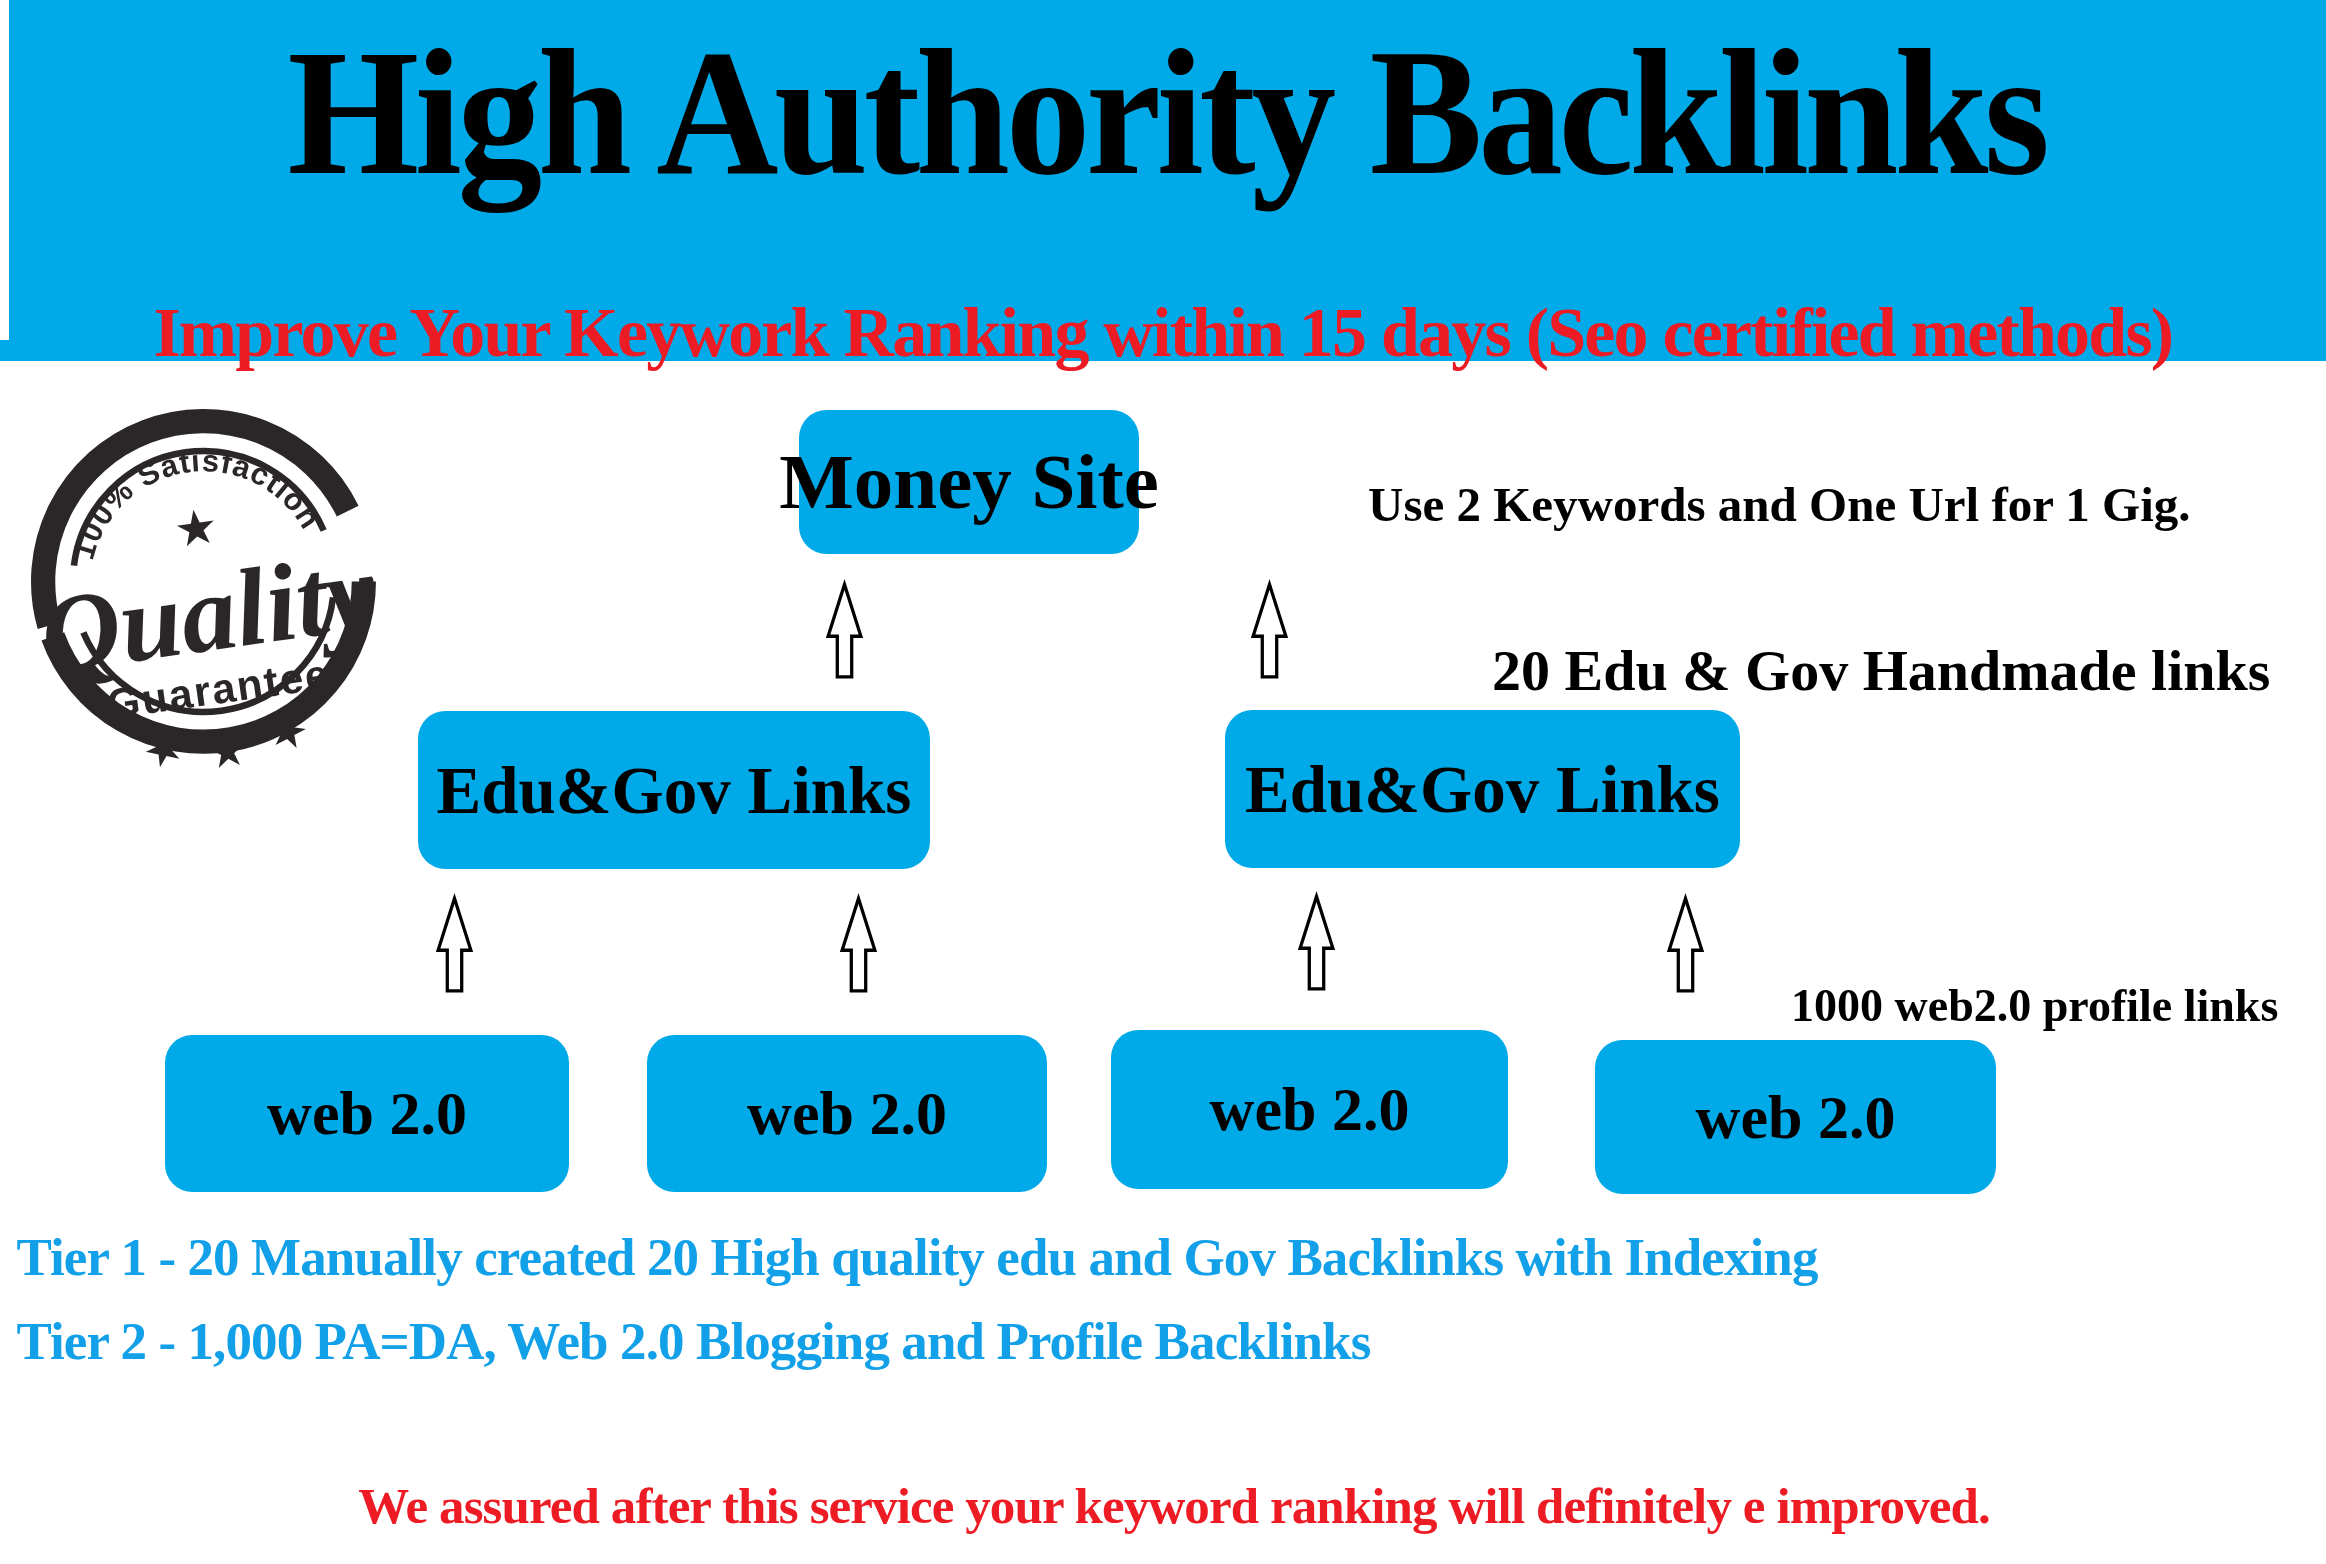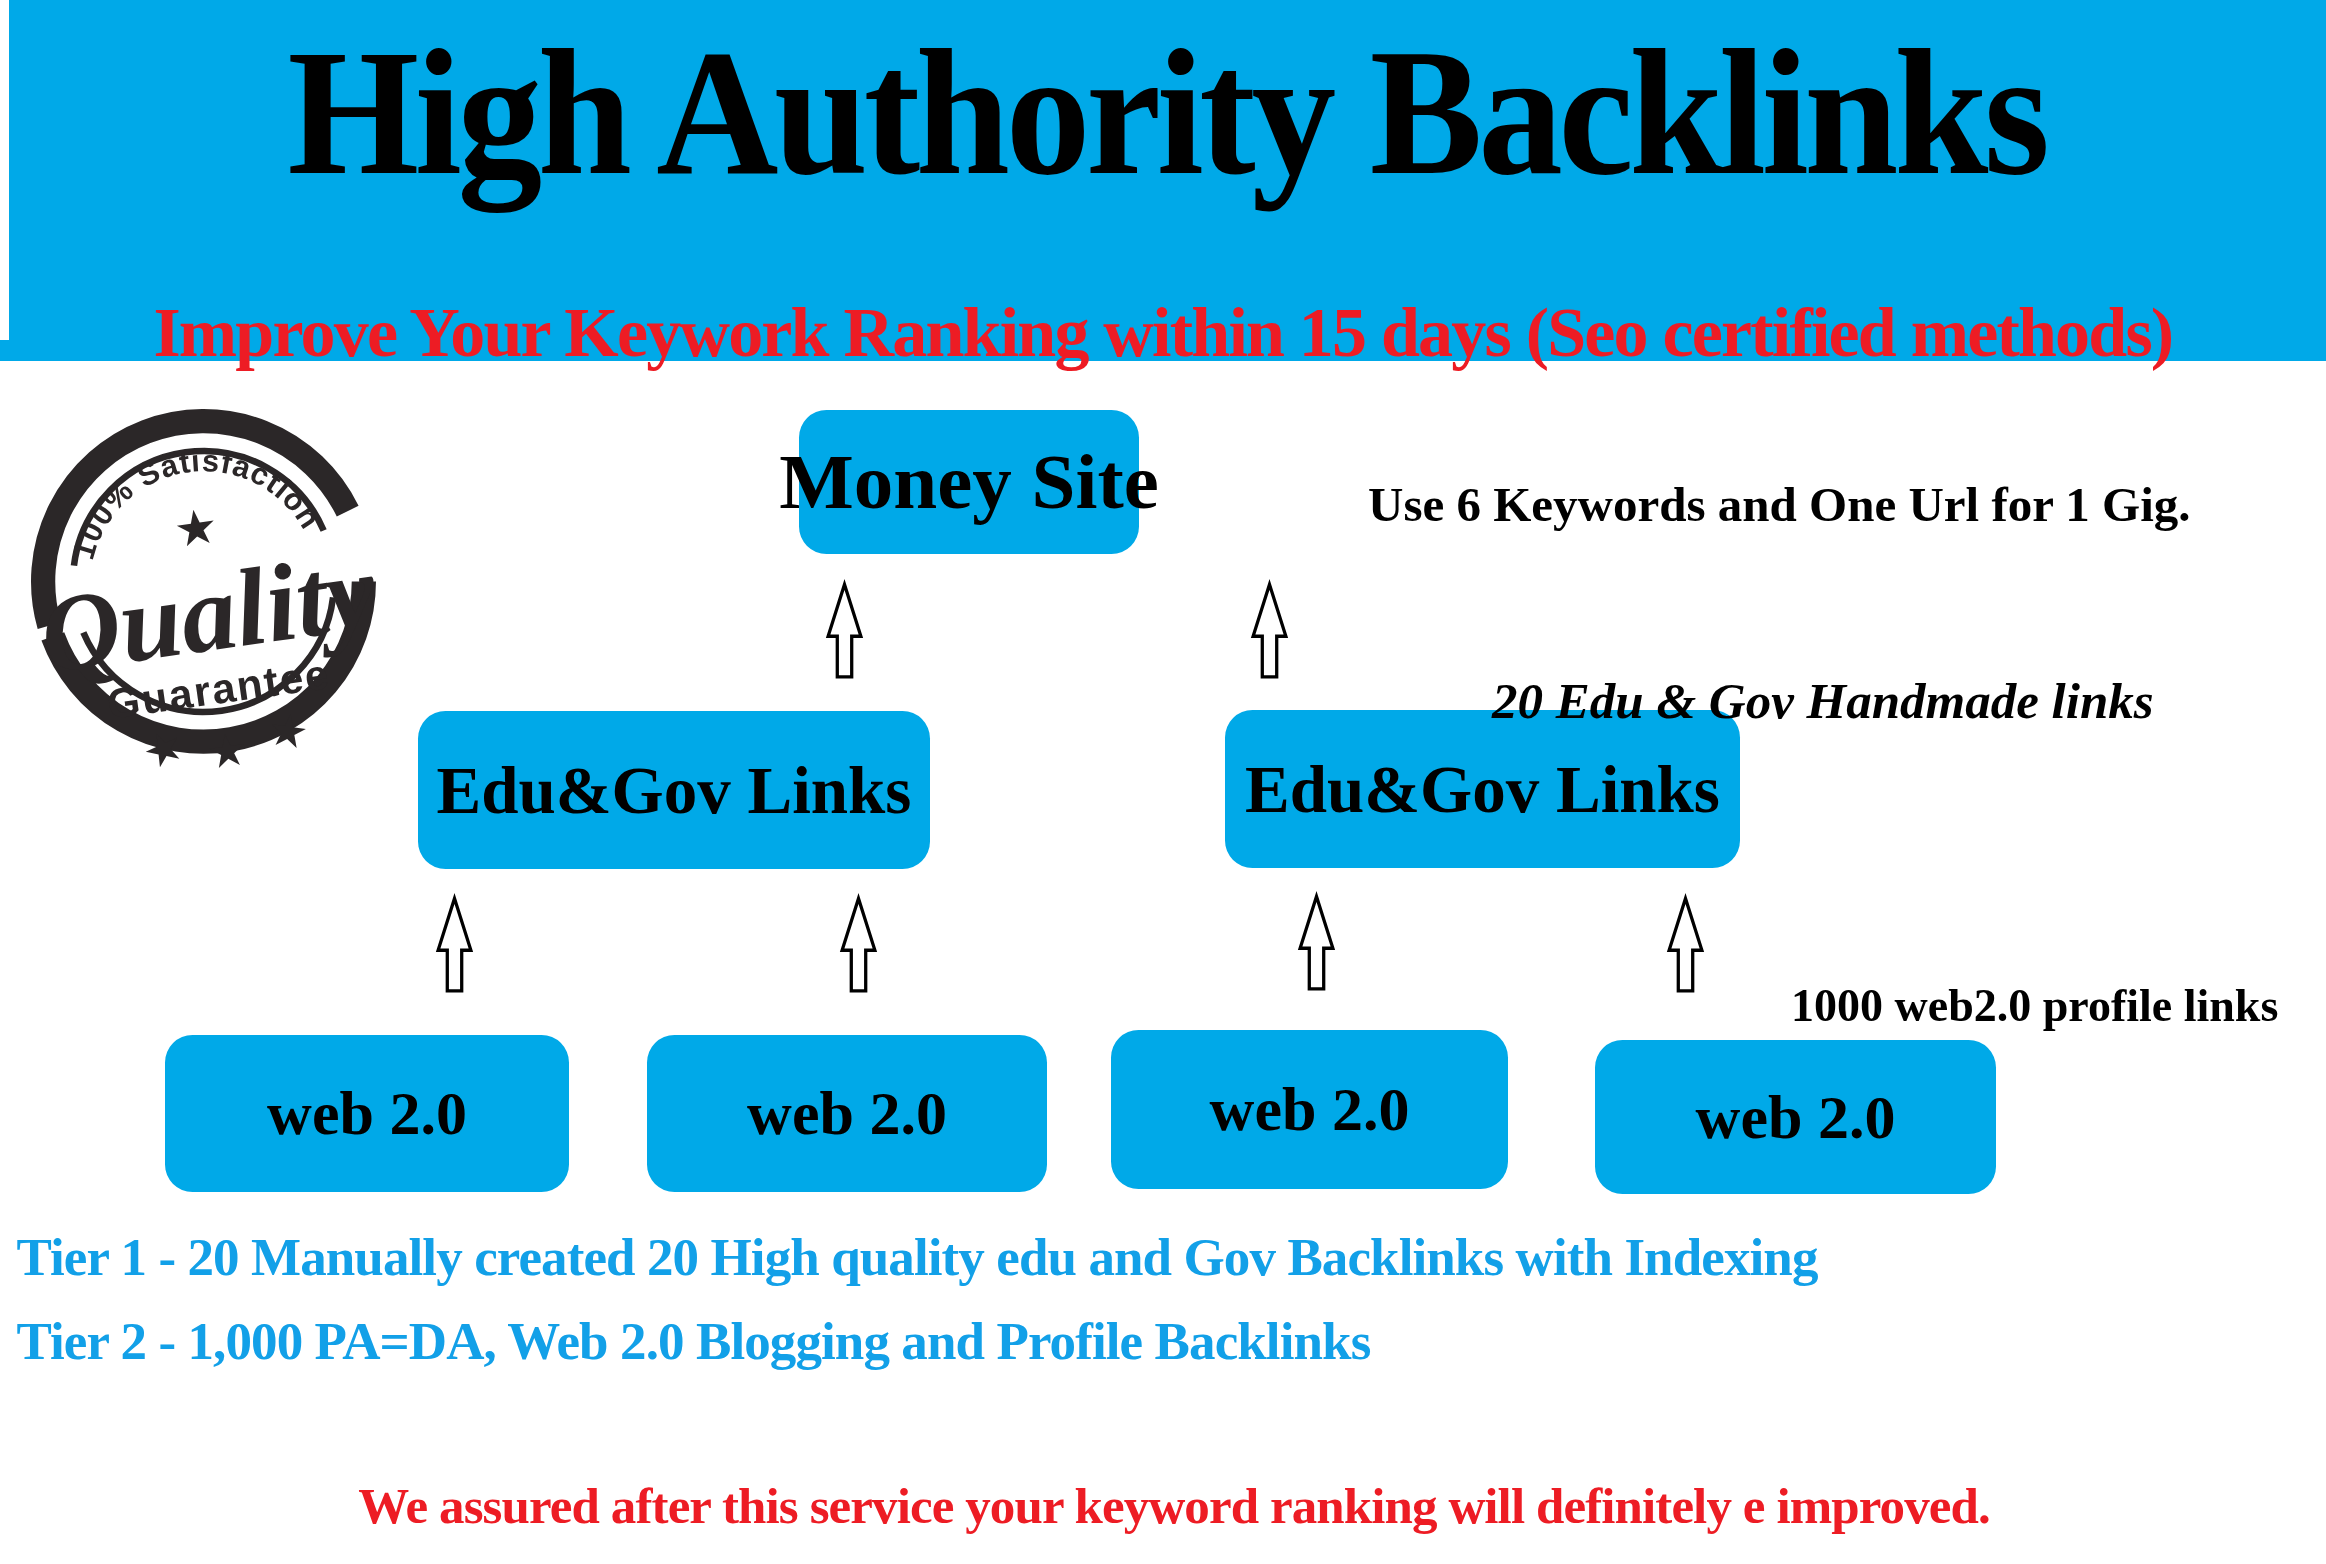--- a/index.html
+++ b/index.html
@@ -40,21 +40,21 @@
   .box-web2{left:647px;top:1035px;width:400px;height:157px;font-size:62px;}
   .box-web3{left:1111px;top:1030px;width:397px;height:159px;font-size:62px;}
   .box-web4{left:1595px;top:1040px;width:401px;height:154px;font-size:62px;}
   
   .up-arrow{position:absolute;width:59px;height:130px;}
   
   .note{
     position:absolute;color:#000;font-weight:bold;white-space:nowrap;
   }
   .note-keywords{left:1368px;top:476px;font-size:49px;}
-  .note-edugov{left:1492px;top:672px;font-size:51px;font-style:italic;}
+  .note-edugov{left:1492px;top:637px;font-size:58px;}
   .note-web20{left:1791px;top:979px;font-size:46px;}
   
   .tier-line{
     position:absolute;left:16.5px;color:#12A0E8;font-weight:bold;
     font-size:53px;white-space:nowrap;letter-spacing:-0.9px;
   }
   .tier-1{top:1227px;}
   .tier-2{top:1311px;text-align:center;}
   
   .assurance{
@@ -143,21 +143,21 @@
   <svg class="up-arrow" style="left:829px;top:880px;" viewBox="0 0 90 148">
     <path d="M45 3 L70 82 L56 82 L56 144 L34 144 L34 82 L20 82 Z" fill="#ffffff" stroke="#000000" stroke-width="5"></path>
   </svg>
   <svg class="up-arrow" style="left:1287px;top:878px;" viewBox="0 0 90 148">
     <path d="M45 3 L70 82 L56 82 L56 144 L34 144 L34 82 L20 82 Z" fill="#ffffff" stroke="#000000" stroke-width="5"></path>
   </svg>
   <svg class="up-arrow" style="left:1656px;top:880px;" viewBox="0 0 90 148">
     <path d="M45 3 L70 82 L56 82 L56 144 L34 144 L34 82 L20 82 Z" fill="#ffffff" stroke="#000000" stroke-width="5"></path>
   </svg>
 
-  <div class="note note-keywords">Use 6 Keywords and One Url for 1 Gig.</div>
+  <div class="note note-keywords">Use 2 Keywords and One Url for 1 Gig.</div>
   <div class="note note-edugov">20 Edu &amp; Gov Handmade links</div>
   <div class="note note-web20">1000 web2.0 profile links</div>
 
   <div class="tier-line tier-1">Tier 1 - 20 Manually created 20 High quality edu and Gov Backlinks with Indexing</div>
   <div class="tier-line tier-2">Tier 2 - 1,000 PA=DA, Web 2.0 Blogging and Profile Backlinks</div>
 
   <div class="assurance">We assured after this service your keyword ranking will definitely e improved.</div>
 
 </div>
 

